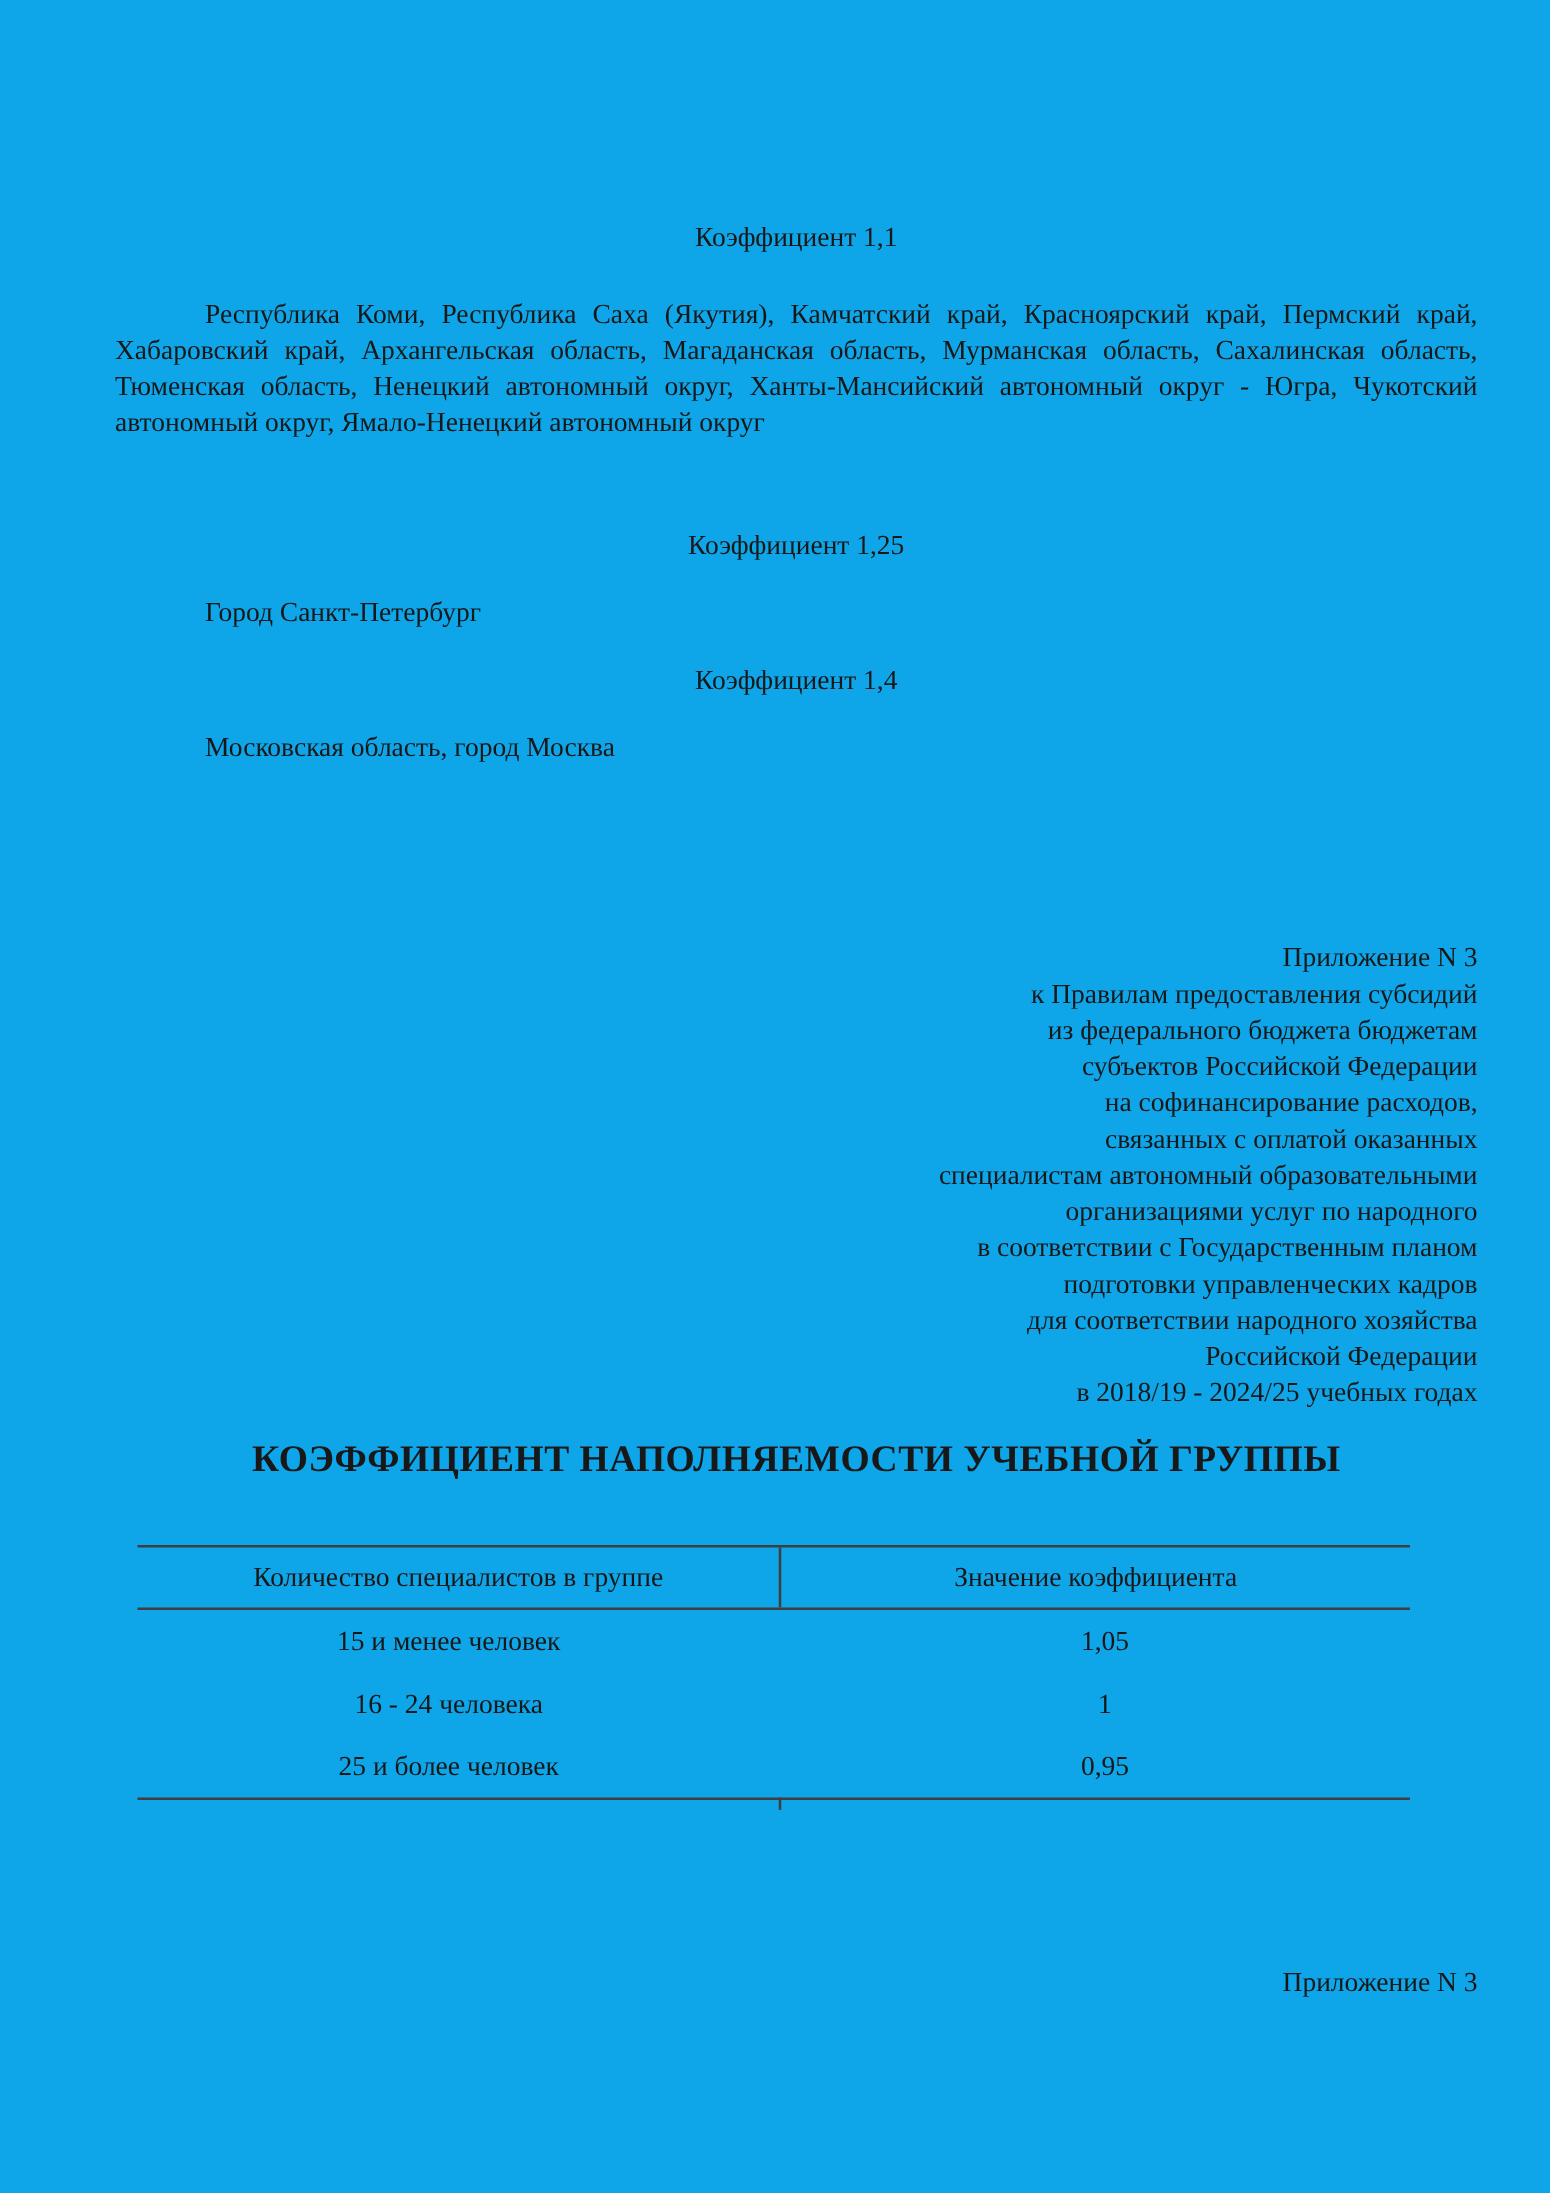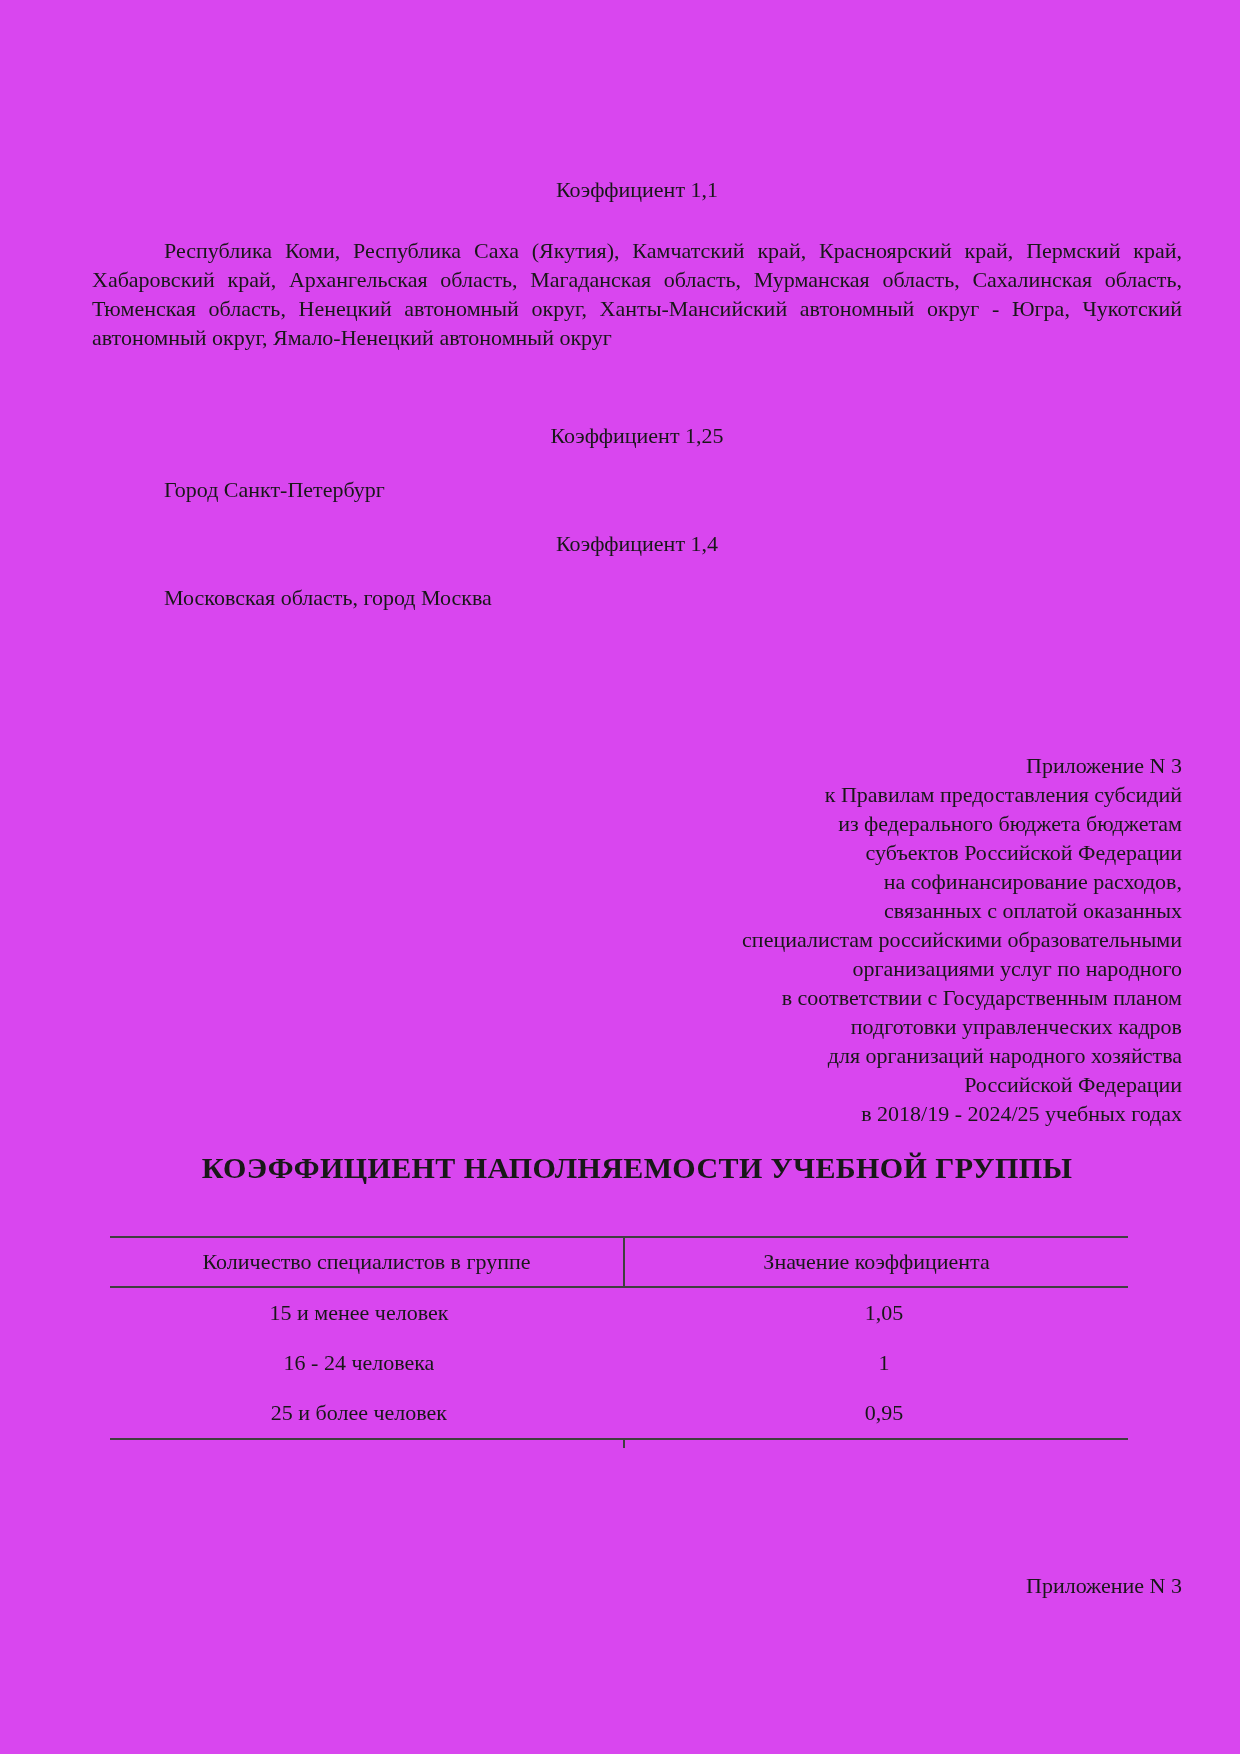--- a/index.html
+++ b/index.html
@@ -4,21 +4,21 @@
 <style>
   :root{
     --ink:#181818;
     --border:#3f3f3f;
   }
   html,body{margin:0;padding:0;background:#ffffff;}
   .page{
     position:relative;
     width:1240px;
     height:1754px;
-    background:#d946ef;
+    background:#0ea5e9;
     font-family:"Liberation Serif", serif;
     font-size:22px;
     color:var(--ink);
     overflow:hidden;
   }
   .abs{position:absolute;left:92px;width:1090px;}
   .center-line{text-align:center;line-height:29px;}
   .para{margin:0;line-height:29px;}
   .justify{text-align:justify;text-indent:72px;}
   .indent{text-indent:72px;}
@@ -82,25 +82,25 @@
 
   <p class="abs para indent" style="top:583px">Московская область, город Москва</p>
 
   <div class="abs appendix-block" style="top:751px">
     <div class="appendix-line">Приложение N 3</div>
     <div class="appendix-line">к Правилам предоставления субсидий</div>
     <div class="appendix-line">из федерального бюджета бюджетам</div>
     <div class="appendix-line">субъектов Российской Федерации</div>
     <div class="appendix-line">на софинансирование расходов,</div>
     <div class="appendix-line">связанных с оплатой оказанных</div>
-    <div class="appendix-line">специалистам российскими образовательными</div>
+    <div class="appendix-line">специалистам автономный образовательными</div>
     <div class="appendix-line">организациями услуг по народного</div>
     <div class="appendix-line">в соответствии с Государственным планом</div>
     <div class="appendix-line">подготовки управленческих кадров</div>
-    <div class="appendix-line">для организаций народного хозяйства</div>
+    <div class="appendix-line">для соответствии народного хозяйства</div>
     <div class="appendix-line">Российской Федерации</div>
     <div class="appendix-line">в 2018/19 - 2024/25 учебных годах</div>
   </div>
 
   <h1 class="abs section-title" style="top:1149px">КОЭФФИЦИЕНТ НАПОЛНЯЕМОСТИ УЧЕБНОЙ ГРУППЫ</h1>
 
   <div class="ctable">
     <div class="ctable-header">
       <div class="cell cell-left">Количество специалистов в группе</div>
       <div class="cell cell-right">Значение коэффициента</div>

